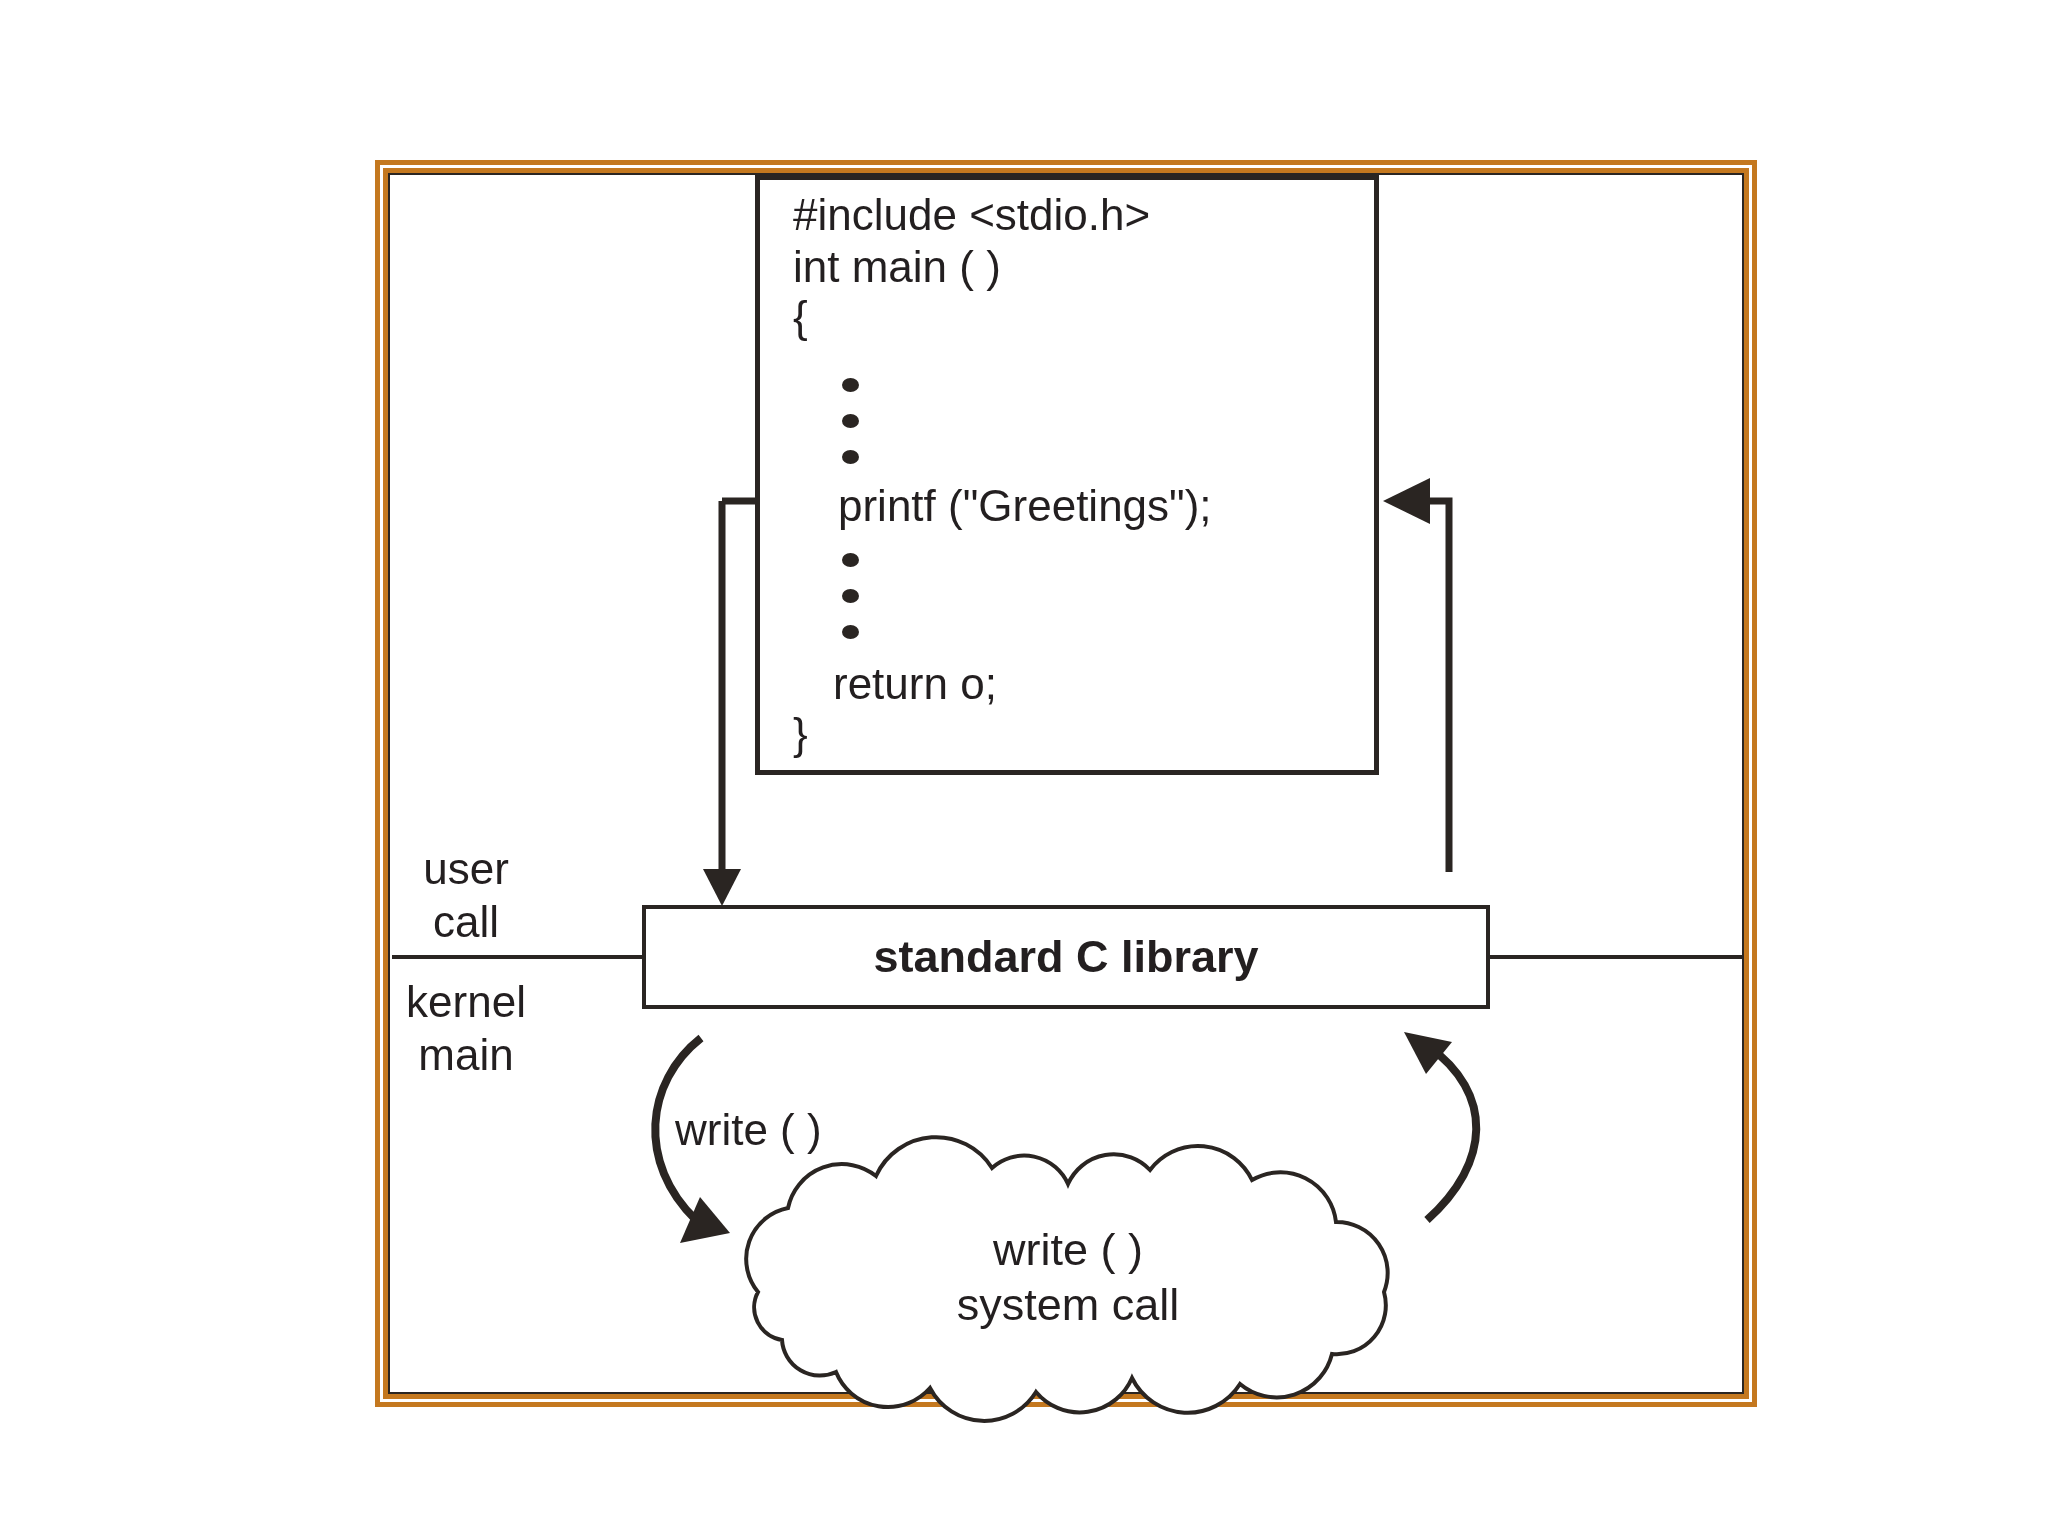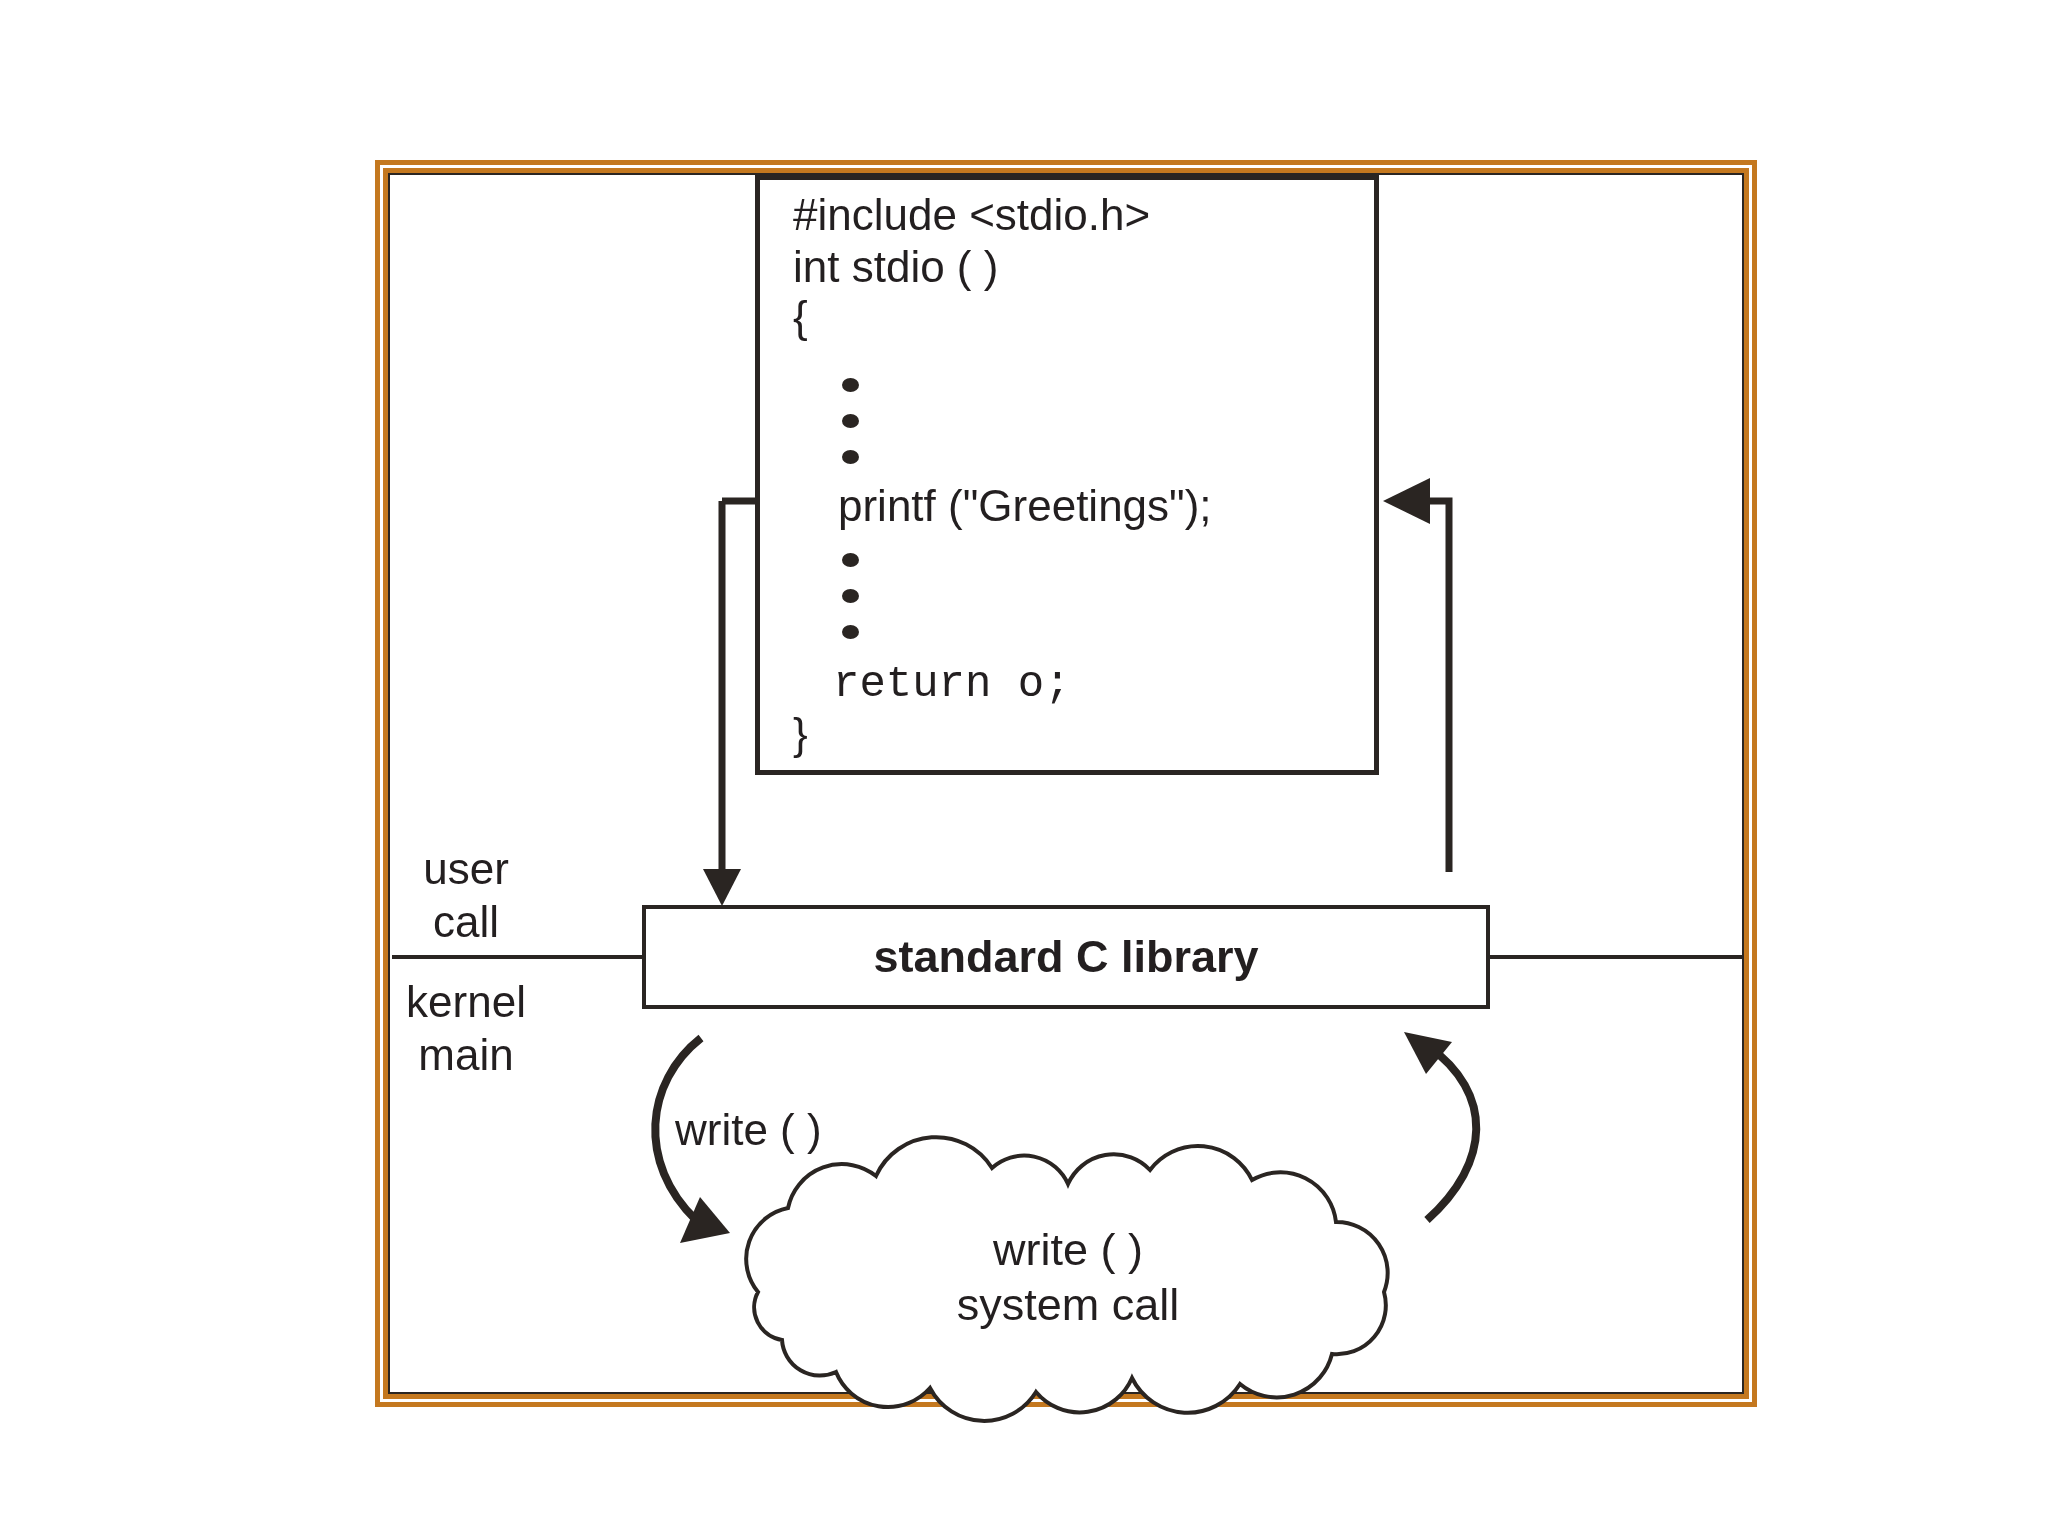--- a/index.html
+++ b/index.html
@@ -72,34 +72,34 @@
              A 62 62 0 0 1 1132 1378
              A 57 57 0 0 1 1036 1392
              A 61 61 0 0 1 930 1388
              A 56 56 0 0 1 836 1372
              A 38 38 0 0 1 782 1340
              A 33 33 0 0 1 758 1292 Z" fill="#ffffff" stroke="#2a2522" stroke-width="4"></path>
   </svg>
 
   <div class="code-box">
     <div class="cline" style="left:33px; top:10px;">#include &lt;stdio.h&gt;</div>
-    <div class="cline" style="left:33px; top:62px;">int stdio ( )</div>
+    <div class="cline" style="left:33px; top:62px;">int main ( )</div>
     <div class="cline" style="left:33px; top:112px;">{</div>
     <div class="dots" style="left:82px; top:187px;">
       <span class="dot"></span>
       <span class="dot"></span>
       <span class="dot"></span>
     </div>
     <div class="cline" style="left:78px; top:301px;">printf ("Greetings");</div>
     <div class="dots" style="left:82px; top:362px;">
       <span class="dot"></span>
       <span class="dot"></span>
       <span class="dot"></span>
     </div>
-    <div class="cline" style="left:73px; top:479px;font-family:Liberation Mono, monospace;">return o;</div>
+    <div class="cline" style="left:73px; top:479px;">return o;</div>
     <div class="cline" style="left:33px; top:529px;">}</div>
   </div>
 
   <div class="mode-label" style="left:386px; top:842px;">user
 call</div>
   <div class="mode-label" style="left:386px; top:975px;">kernel
 main</div>
   <div class="divider" style="left:392px; width:250px;"></div>
   <div class="divider" style="left:1490px; width:252px;"></div>
 

